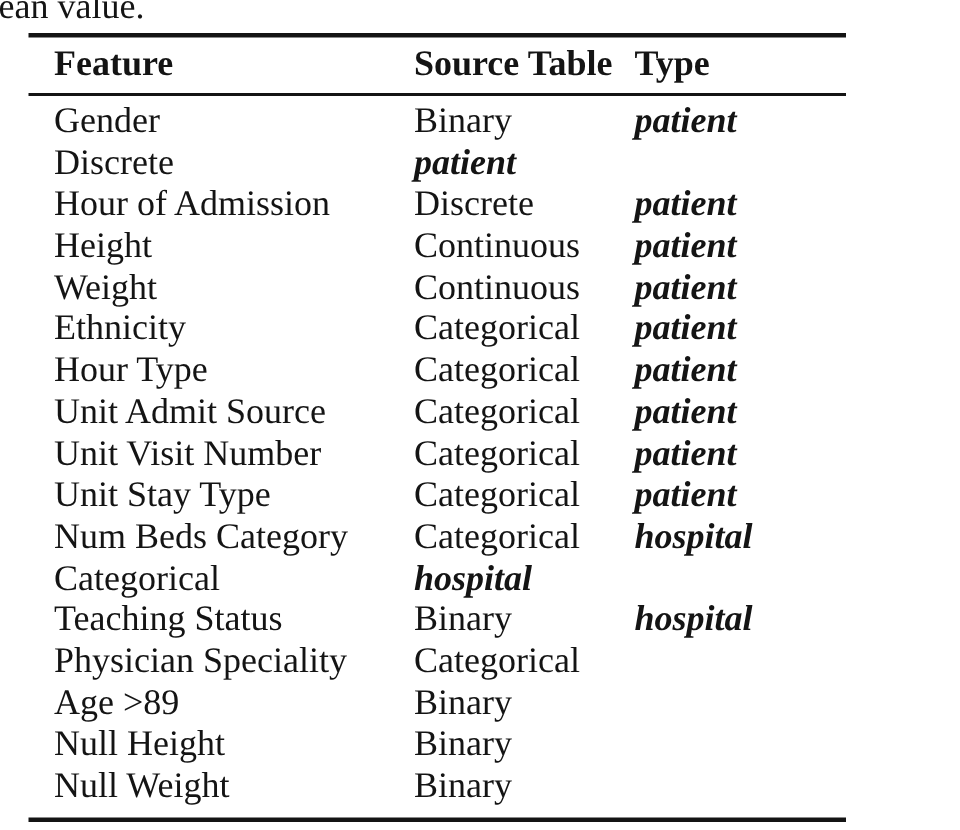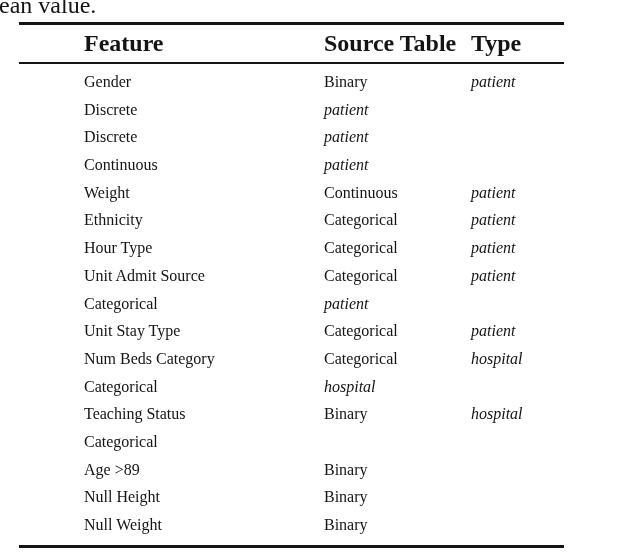--- a/index.html
+++ b/index.html
@@ -27,43 +27,42 @@
     background: #141414;
   }
   .rule-top    { top: 22px;  height: 2.5px; }
   .rule-mid    { top: 62px;  height: 1.7px; }
   .rule-bottom { top: 545px; height: 2.5px; }
   .grid-row {
     display: grid;
     grid-template-columns: 240px 147px 1fr;
     padding-left: 36px;
     white-space: nowrap;
-    margin-left: 48px;
   }
   .header-row {
     position: absolute;
     top: 29px;
     left: 0;
     right: 0;
     font-weight: bold;
     font-size: 24px;
     line-height: 28px;
   }
   .rows {
     position: absolute;
     top: 68px;
     left: 0;
     right: 0;
   }
   .body-row {
     height: 27.7px;
     line-height: 27.7px;
-    font-size: 16px;
+    font-size: 24px;
   }
-  .cell-source { font-style: italic; }
+  .cell-source { font-style: italic; font-weight: bold; }
 </style>
 </head>
 <body>
 
 <div class="page">
 
   <div class="top-fragment">ean value.</div>
 
   <div>
 
@@ -81,24 +80,26 @@
         <div class="grid-row body-row">
           <span class="cell-feature">Gender</span>
           <span class="cell-type">Binary</span>
           <span class="cell-source">patient</span>
         </div>
         <div class="grid-row body-row">
           <span class="cell-type">Discrete</span>
           <span class="cell-source">patient</span>
         </div>
         <div class="grid-row body-row">
+          <span class="cell-feature">Hour of Admission</span>
           <span class="cell-type">Discrete</span>
           <span class="cell-source">patient</span>
         </div>
         <div class="grid-row body-row">
+          <span class="cell-feature">Height</span>
           <span class="cell-type">Continuous</span>
           <span class="cell-source">patient</span>
         </div>
         <div class="grid-row body-row">
           <span class="cell-feature">Weight</span>
           <span class="cell-type">Continuous</span>
           <span class="cell-source">patient</span>
         </div>
         <div class="grid-row body-row">
           <span class="cell-feature">Ethnicity</span>
@@ -109,20 +110,21 @@
           <span class="cell-feature">Hour Type</span>
           <span class="cell-type">Categorical</span>
           <span class="cell-source">patient</span>
         </div>
         <div class="grid-row body-row">
           <span class="cell-feature">Unit Admit Source</span>
           <span class="cell-type">Categorical</span>
           <span class="cell-source">patient</span>
         </div>
         <div class="grid-row body-row">
+          <span class="cell-feature">Unit Visit Number</span>
           <span class="cell-type">Categorical</span>
           <span class="cell-source">patient</span>
         </div>
         <div class="grid-row body-row">
           <span class="cell-feature">Unit Stay Type</span>
           <span class="cell-type">Categorical</span>
           <span class="cell-source">patient</span>
         </div>
         <div class="grid-row body-row">
           <span class="cell-feature">Num Beds Category</span>
@@ -132,20 +134,21 @@
         <div class="grid-row body-row">
           <span class="cell-type">Categorical</span>
           <span class="cell-source">hospital</span>
         </div>
         <div class="grid-row body-row">
           <span class="cell-feature">Teaching Status</span>
           <span class="cell-type">Binary</span>
           <span class="cell-source">hospital</span>
         </div>
         <div class="grid-row body-row">
+          <span class="cell-feature">Physician Speciality</span>
           <span class="cell-type">Categorical</span>
         </div>
         <div class="grid-row body-row">
           <span class="cell-feature">Age &gt;89</span>
           <span class="cell-type">Binary</span>
           <span class="cell-source"></span>
         </div>
         <div class="grid-row body-row">
           <span class="cell-feature">Null Height</span>
           <span class="cell-type">Binary</span>

